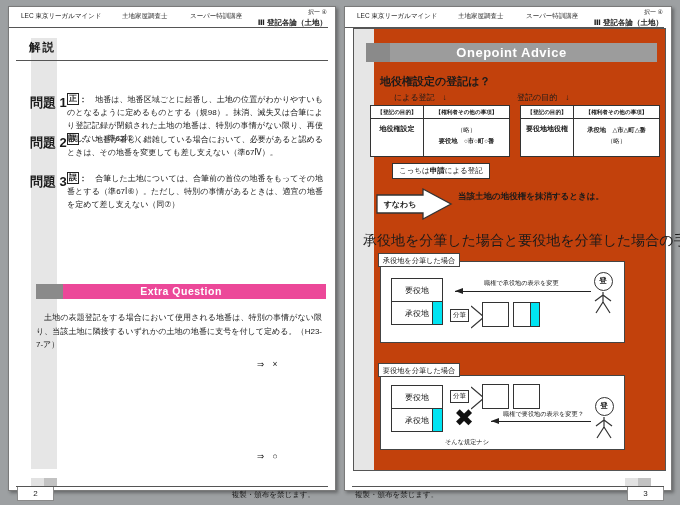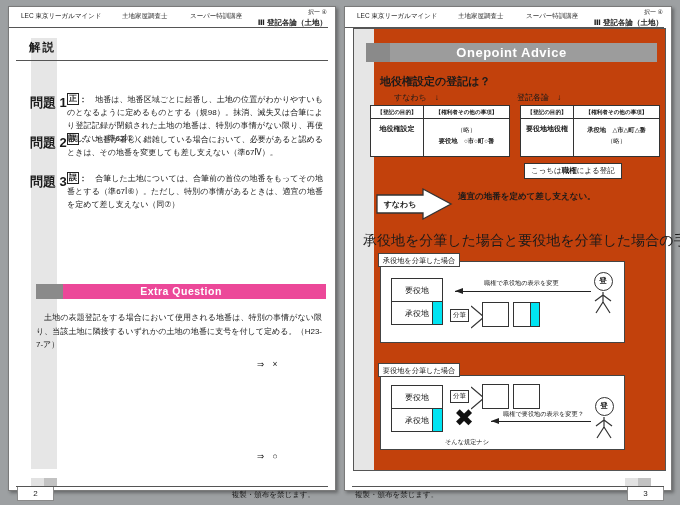--- a/index.html
+++ b/index.html
@@ -183,22 +183,22 @@
 
     <div class="obox">
       <div class="r-strip"></div>
 
       <div class="adv-bar">
         <span class="adv-cap"></span>
         <span class="adv-title">Onepoint Advice</span>
       </div>
 
       <div class="lead-q">地役権設定の登記は？</div>
-      <div class="col-label cl-l">すなわち　↓</div>
-      <div class="col-label cl-r">登記各論　↓</div>
+      <div class="col-label cl-l">による登記　↓</div>
+      <div class="col-label cl-r">登記の目的　↓</div>
 
       <div class="reg-table rt-l">
         <div class="rt-h rt-hc1">【登記の目的】</div>
         <div class="rt-h">【権利者その他の事項】</div>
         <div class="rt-c1">地役権設定</div>
         <div class="rt-c2">
           <div>（略）</div>
           <div class="l-bold">要役地　○市○町○番</div>
         </div>
       </div>
@@ -206,30 +206,30 @@
       <div class="reg-table rt-r">
         <div class="rt-h rt-hc1">【登記の目的】</div>
         <div class="rt-h">【権利者その他の事項】</div>
         <div class="rt-c1">要役地地役権</div>
         <div class="rt-c2">
           <div class="l-bold">承役地　△市△町△番</div>
           <div>（略）</div>
         </div>
       </div>
 
-      <div class="cap-box cb-r"><span>こっちは</span><b>職権</b><span>による登記</span></div>
+      <div class="cap-box cb-l"><span>こっちは</span><b>申請</b><span>による登記</span></div>
 
       <div class="snw">
         <svg width="78" height="34" viewBox="0 0 78 34">
             <polygon points="1,8 47,8 47,2 75,17 47,32 47,26 1,26" fill="#ffffff" stroke="#333333" stroke-width="1.3"></polygon>
           </svg>
         <span class="snw-label">すなわち</span>
       </div>
       <div class="rules">
-        <div>適宜の地番を定めて差し支えない。</div>
+        <div>当該土地の地役権を抹消するときは。</div>
       </div>
 
       <div class="proc-intro">承役地を分筆した場合と要役地を分筆した場合の手続</div>
 
       <div class="dtab dt1">承役地を分筆した場合</div>
       <div class="dbox d1">
         <div class="parcel pc-t1">
             <span>要役地</span>
           </div>
         <div class="parcel pc-b1">

